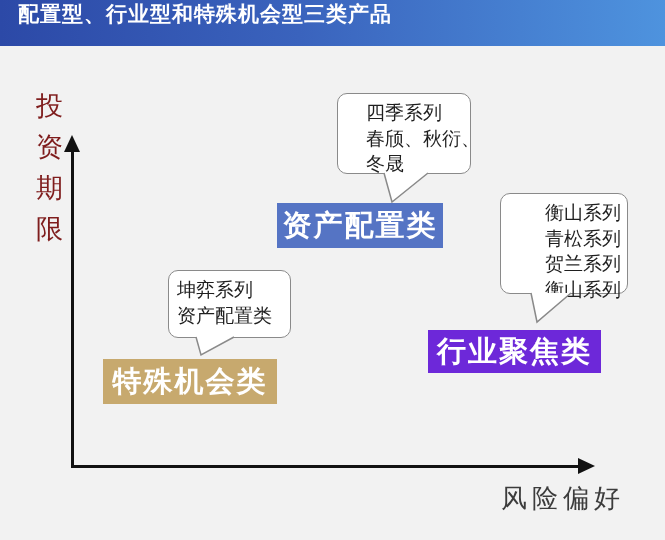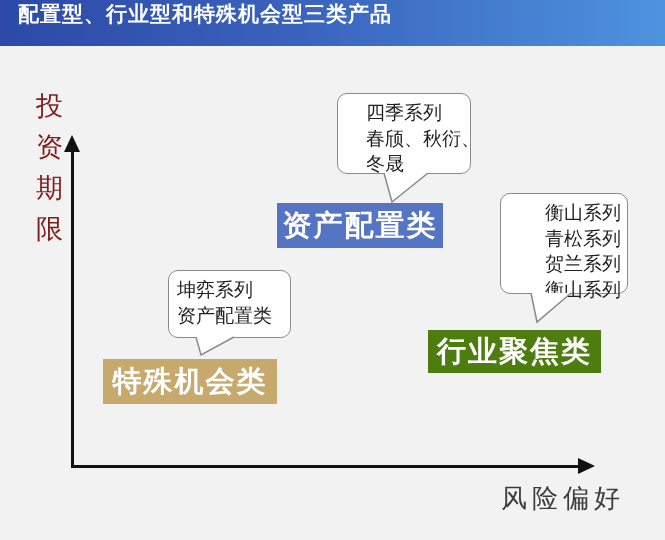--- a/index.html
+++ b/index.html
@@ -37,21 +37,21 @@
     position:absolute; left:501px; top:481px;
     font-size:26px; letter-spacing:5px; color:#3c3c3c; white-space:nowrap;
   }
 
   
   .cat {
     position:absolute; display:flex; align-items:center; justify-content:center;
     color:#ffffff; font-weight:bold; font-size:29px; letter-spacing:2px; white-space:nowrap;
   }
   .cat-asset    { left:277px; top:203px; width:166px; height:45px; background:#5574c4; }
-  .cat-industry { left:428px; top:330px; width:173px; height:43px; background:#4d7c0f; }
+  .cat-industry { left:428px; top:330px; width:173px; height:43px; background:#6d28d9; }
   .cat-special  { left:103px; top:359px; width:174px; height:45px; background:#c7a96e; }
 
   
   .bubble {
     position:absolute; background:#ffffff; border:1.5px solid #8a8a8a; border-radius:10px;
     font-size:19px; line-height:25.5px; color:#1f1f1f;
     padding:6px 8px; box-sizing:border-box; white-space:nowrap;
   }
   .bubble-seasons  { left:337px; top:93px;  width:134px; height:81px;  text-align:left; padding-left:28px; }
   .bubble-industry { left:500px; top:193px; width:128px; height:101px; text-align:center;padding-left:44px; }

